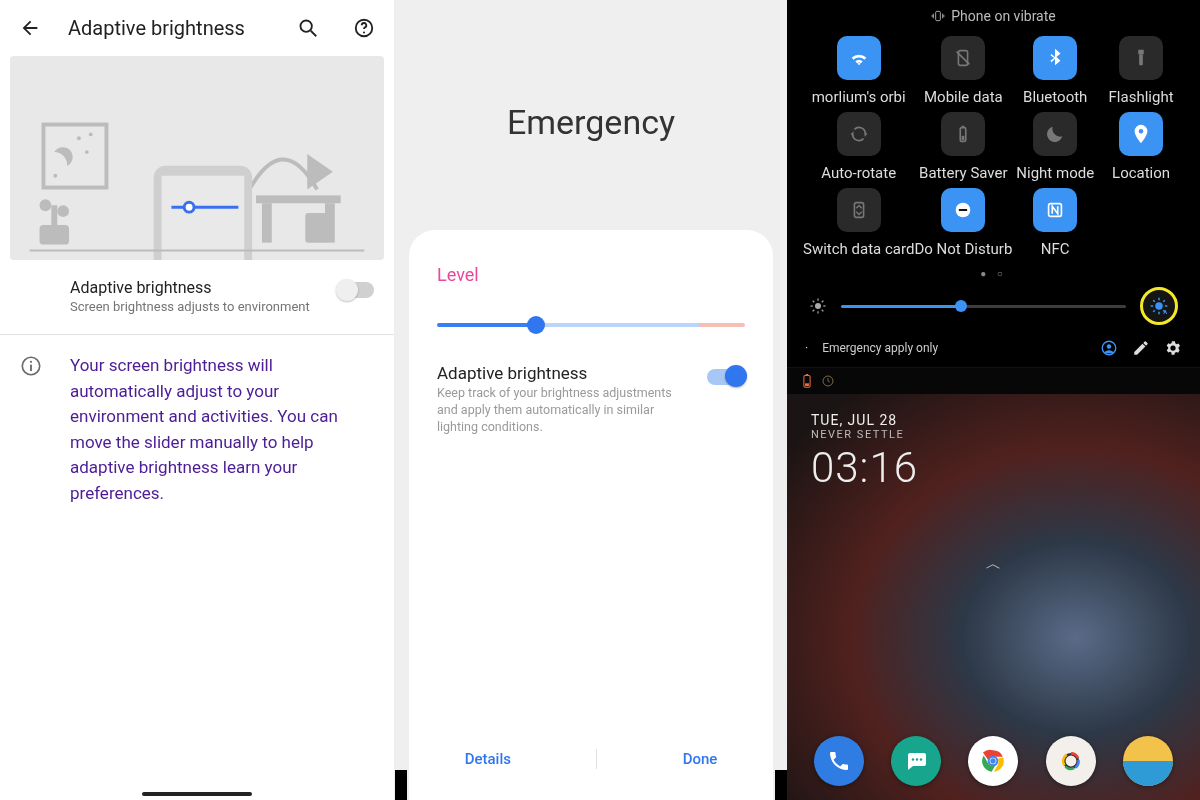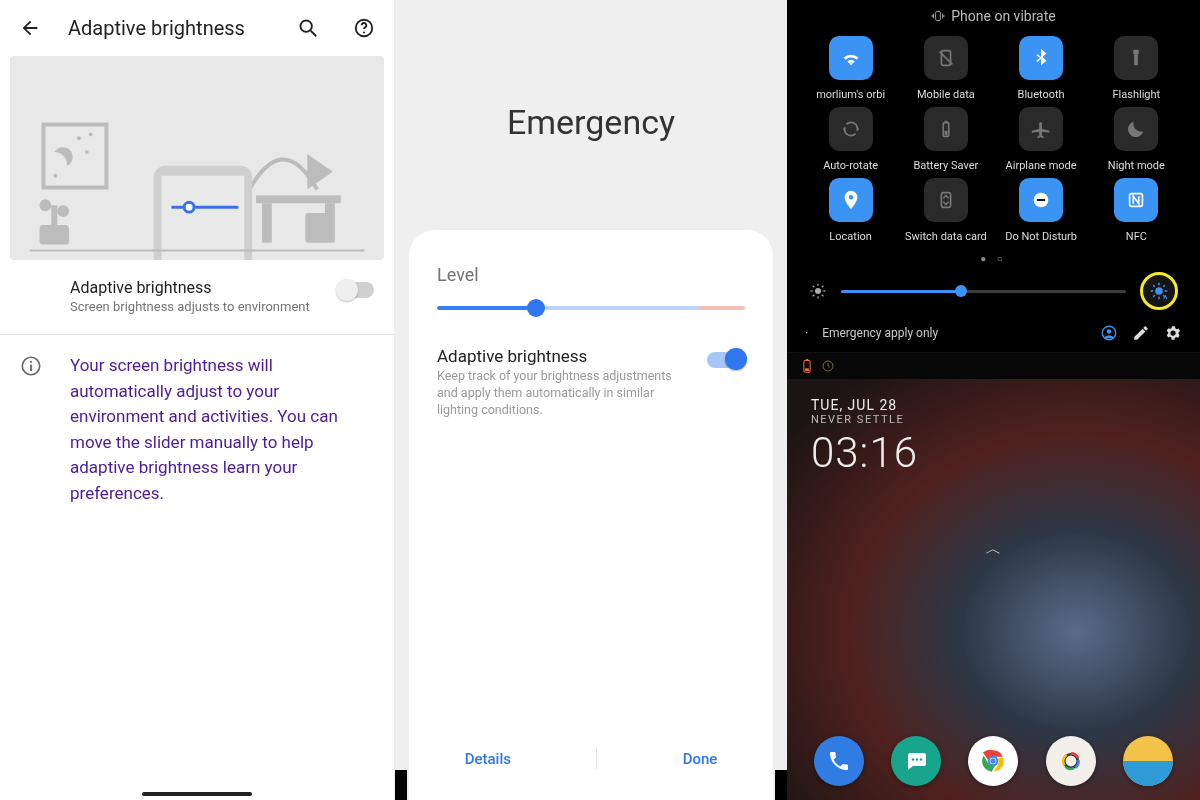--- a/index.html
+++ b/index.html
@@ -21,42 +21,42 @@
   .toggle-off::after { content:''; position:absolute; left:-2px; top:-3px; width:22px; height:22px; background:#efefef; border-radius:50%; box-shadow:0 1px 2px rgba(0,0,0,0.25); }
   .divider { height:1px; background:#e1e1e1; margin:6px 0 0 0; }
   .info-row { display:flex; gap:28px; padding:18px 20px; }
   .info-row .info-icon { width:22px; height:22px; flex:none; margin-top:2px; }
   .info-row .body { font-size:17px; color:#4c1d95; line-height:1.5; }
   .home-indicator { position:absolute; bottom:4px; left:50%; transform:translateX(-50%); width:110px; height:4px; background:#222; border-radius:4px; }
   
   .pane2 { width:392px; background:#efefef; display:flex; flex-direction:column; }
   .p2-title { font-size:34px; color:#333; text-align:center; margin-top:102px; font-weight:400; }
   .card { background:#fff; border-top-left-radius:26px; border-top-right-radius:26px; margin:88px 14px 0 14px; flex:1; padding:34px 28px 0 28px; display:flex; flex-direction:column; position:relative; }
-  .card .level-lbl { font-size:18px; color:#737373; margin-bottom:21px; }
+  .card .level-lbl { font-size:18px; color:#ec4899; margin-bottom:38px; }
   .track { height:4px; background:linear-gradient(to right,#377ff2 0%,#377ff2 32%,#bbd4fb 32%,#bbd4fb 85%,#f6bfb5 85%,#f6bfb5 100%); position:relative; border-radius:2px; }
   .track .thumb { position:absolute; left:32%; transform:translate(-50%,-50%); top:50%; width:18px; height:18px; background:#2f76ef; border-radius:50%; }
   .adapt { margin-top:36px; display:flex; align-items:flex-start; gap:16px; }
   .adapt .txt { flex:1; }
   .adapt .t1 { font-size:17px; color:#222; }
   .adapt .t2 { font-size:12.5px; color:#9a9a9a; margin-top:2px; line-height:1.35; }
   .toggle-on { width:38px; height:16px; background:#a7c7f7; border-radius:10px; position:relative; margin-top:6px; flex:none; }
   .toggle-on::after { content:''; position:absolute; right:-2px; top:-4px; width:22px; height:22px; background:#2f76ef; border-radius:50%; box-shadow:0 1px 2px rgba(0,0,0,0.3); }
   .p2-actions { position:absolute; bottom:22px; left:0; right:0; display:flex; justify-content:space-around; }
   .p2-actions div { color:#2f76ef; font-size:15px; font-weight:500; padding:10px 26px; }
   .p2-actions .sep { width:1px; height:20px; background:#e2e2e2; align-self:center; padding:0; }
   .p2-corner { position:absolute; bottom:0; width:12px; height:30px; background:#000; }
   
   .pane3 { width:413px; background:#000; color:#d5d5d5; font-size:12px; display:flex; flex-direction:column; }
   .p3-status { text-align:center; padding:8px 0 6px; color:#bbb; font-size:14px; display:flex; gap:6px; justify-content:center; align-items:center; }
   .qs-grid { display:grid; grid-template-columns:repeat(4,1fr); gap:6px 0; padding:6px 16px 8px; }
   .tile { display:flex; flex-direction:column; align-items:center; gap:8px; }
   .tile .box { width:44px; height:44px; border-radius:10px; display:flex; align-items:center; justify-content:center; }
   .tile .box.on { background:#3b93f3; color:#fff; }
   .tile .box.off { background:#2a2a2a; color:#6e6e6e; }
-  .tile .cap { font-size:11px; color:#ddd; text-align:center; white-space:nowrap; }
+  .tile .cap { font-size:15px; color:#ddd; text-align:center; white-space:nowrap; }
   .page-dots { text-align:center; letter-spacing:4px; color:#888; font-size:10px; padding:2px 0 4px; }
   .bright-row { display:flex; align-items:center; gap:14px; padding:4px 22px 10px; }
   .bright-row .track3 { flex:1; height:3px; background:linear-gradient(to right,#3b93f3 0%,#3b93f3 42%,#3d3d3d 42%,#3d3d3d 100%); position:relative; border-radius:2px; }
   .bright-row .track3::after { content:''; position:absolute; left:42%; top:50%; transform:translate(-50%,-50%); width:12px; height:12px; background:#3b93f3; border-radius:50%; }
   .auto-bright { width:38px; height:38px; border-radius:50%; background:#151515; border:3px solid #f3e92a; display:flex; align-items:center; justify-content:center; flex:none; }
   .footer-row { display:flex; align-items:center; padding:4px 18px 10px; gap:14px; border-bottom:1px solid #111; }
   .footer-row .label { flex:1; font-size:12px; color:#ccc; }
   .footer-row svg { width:18px; height:18px; }
   .notif-bar { height:26px; background:#070707; display:flex; align-items:center; gap:8px; padding-left:14px; }
   .home { flex:1; position:relative; background: radial-gradient(ellipse at 70% 60%, #5a6b88 0%, #2d3847 28%, #50211e 55%, #1a1414 90%); overflow:hidden; }
@@ -232,28 +232,20 @@
               <rect x="9" y="5" width="6" height="15" rx="1.5" fill="none" stroke="currentColor" stroke-width="1.8"></rect>
               <rect x="10.5" y="3" width="3" height="2" fill="currentColor"></rect>
               <rect x="10.5" y="14" width="3" height="4.5" fill="currentColor"></rect>
             </svg>
           </div>
           <div class="cap">Battery Saver</div>
         </div>
         <div class="tile">
           <div class="box off" style="color:#777">
             <svg width="22" height="22" viewBox="0 0 24 24">
-              <path fill="currentColor" d="M21 14l-8-2V6a1.5 1.5 0 0 0-3 0v6l-8 2v2l8-1v4l-2 1.5V22l3.5-1 3.5 1v-1.5L13 19v-4l8 1z"></path>
-            </svg>
-          </div>
-          <div class="cap">Airplane mode</div>
-        </div>
-        <div class="tile">
-          <div class="box off" style="color:#777">
-            <svg width="22" height="22" viewBox="0 0 24 24">
               <path fill="currentColor" d="M20 14.5A8.5 8.5 0 0 1 9.5 4 8.5 8.5 0 1 0 20 14.5z"></path>
             </svg>
           </div>
           <div class="cap">Night mode</div>
         </div>
         <div class="tile">
           <div class="box on" style="color:#fff">
             <svg width="22" height="22" viewBox="0 0 24 24">
               <path fill="currentColor" d="M12 2a7 7 0 0 0-7 7c0 5 7 13 7 13s7-8 7-13a7 7 0 0 0-7-7zm0 9.5A2.5 2.5 0 1 1 14.5 9 2.5 2.5 0 0 1 12 11.5z"></path>
             </svg>

